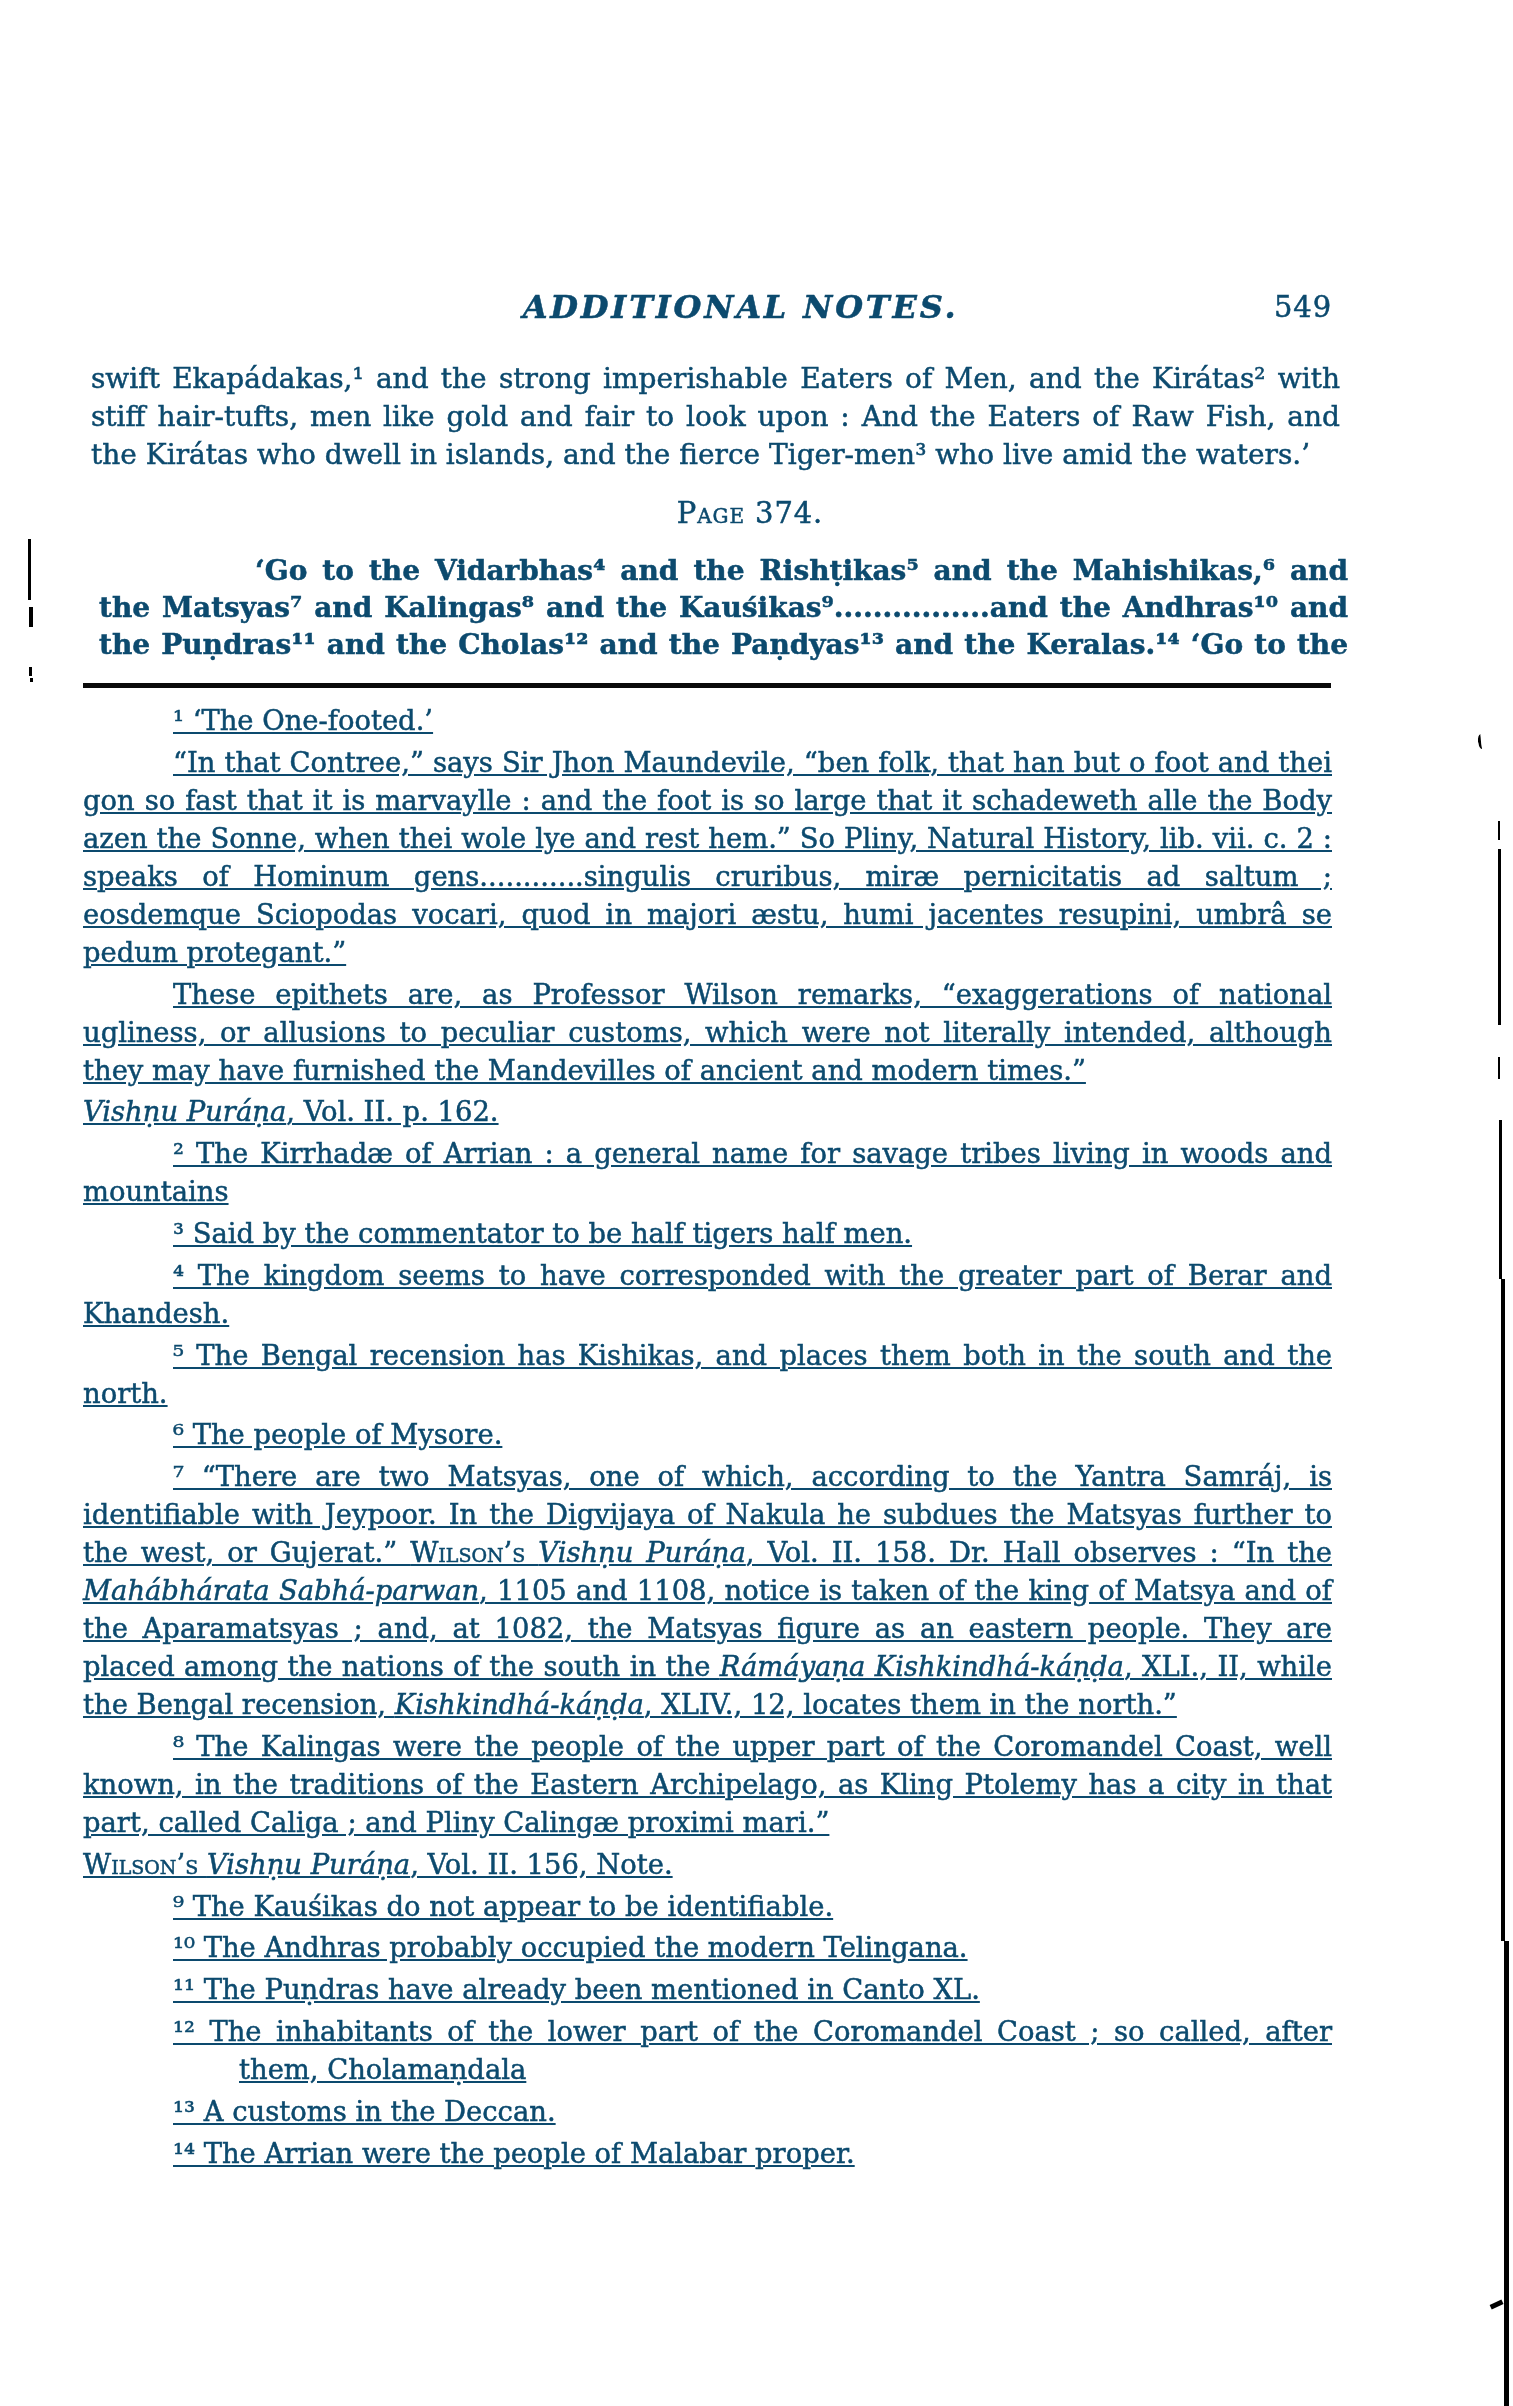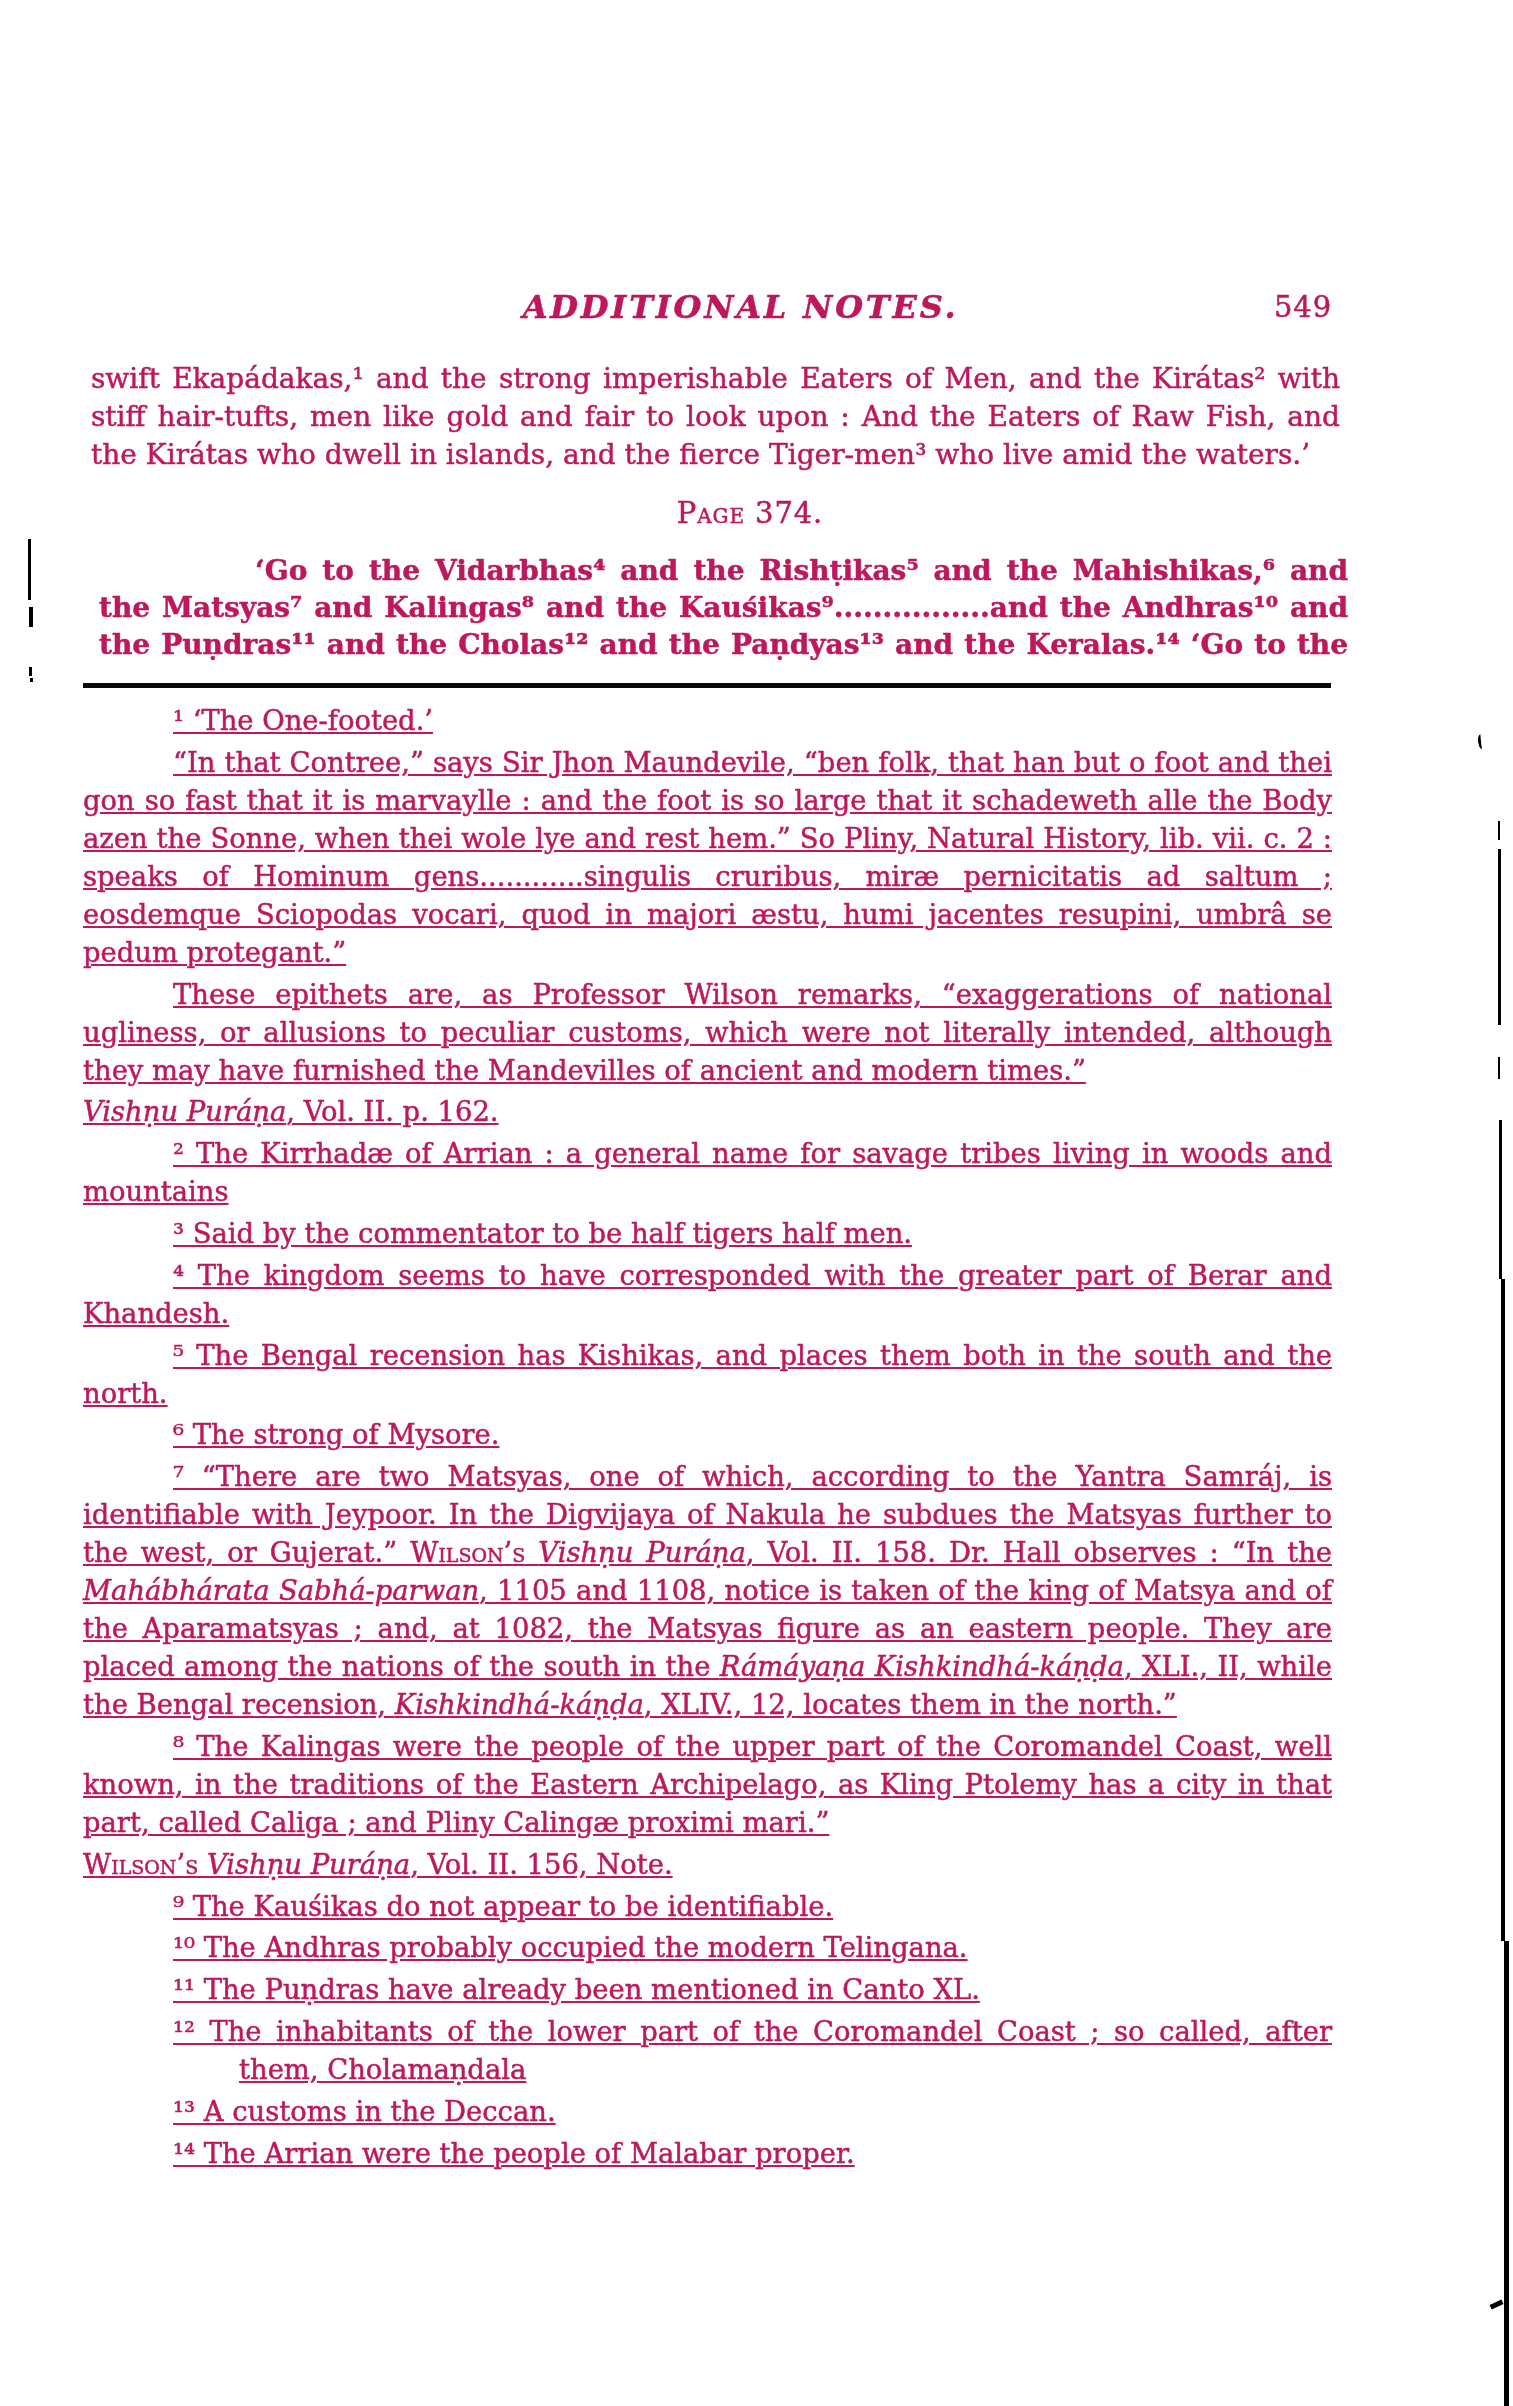--- a/index.html
+++ b/index.html
@@ -1,20 +1,20 @@
 <!DOCTYPE html>
 <html style="font-size:15px"><head>
 <meta charset="utf-8">
 <style>
   html,body { margin:0; padding:0; background:#ffffff; }
   .page {
     position:relative;
     width:1513px; height:2407px;
     background:#ffffff;
-    color:#be185d;
+    color:#0c4a6e;
     font-family:"DejaVu Serif","Liberation Serif",serif;
     -webkit-text-stroke:0.5px currentColor;
     overflow:hidden;
   }
   .running-header { position:absolute; top:288px; left:83px; width:1249px; height:42px; }
   .header-title {
     text-align:center; padding-left:66px;
     font-style:italic; font-weight:bold;
     font-size:32px; letter-spacing:2.8px;
     white-space:nowrap;
@@ -73,21 +73,21 @@
 
   <div class="footnotes" id="footnotes">
       <p class="fn"><span>¹ ‘The One-footed.’</span></p>
       <p class="fn"><span>“In that Contree,” says Sir Jhon Maundevile, “ben folk, that han but o foot and thei gon so fast that it is marvaylle : and the foot is so large that it schadeweth alle the Body azen the Sonne, when thei wole lye and rest hem.” So Pliny, Natural History, lib. vii. c. 2 : speaks of Hominum gens............singulis cruribus, miræ pernicitatis ad saltum ; eosdemque Sciopodas vocari, quod in majori æstu, humi jacentes resupini, umbrâ se pedum protegant.”</span></p>
       <p class="fn"><span>These epithets are, as Professor Wilson remarks, “exaggerations of national ugliness, or allusions to peculiar customs, which were not literally intended, although they may have furnished the Mandevilles of ancient and modern times.”</span></p>
       <p class="fn right"><span class="it">Vishṇu Puráṇa</span><span>, Vol. II. p. 162.</span></p>
       <p class="fn"><span>² The Kirrhadæ of Arrian : a general name for savage tribes living in woods and mountains</span></p>
       <p class="fn"><span>³ Said by the commentator to be half tigers half men.</span></p>
       <p class="fn"><span>⁴ The kingdom seems to have corresponded with the greater part of Berar and Khandesh.</span></p>
       <p class="fn"><span>⁵ The Bengal recension has Kishikas, and places them both in the south and the north.</span></p>
-      <p class="fn"><span>⁶ The strong of Mysore.</span></p>
+      <p class="fn"><span>⁶ The people of Mysore.</span></p>
       <p class="fn"><span>⁷ “There are two Matsyas, one of which, according to the Yantra Samráj, is identifiable with Jeypoor.  In the Digvijaya of Nakula he subdues the Matsyas further to the west, or Gujerat.” </span><span class="sc">Wilson’s </span><span class="it">Vishṇu Puráṇa</span><span>, Vol. II. 158. Dr. Hall observes : “In the </span><span class="it">Mahábhárata Sabhá-parwan</span><span>, 1105 and 1108, notice is taken of the king of Matsya and of the Aparamatsyas ; and, at 1082, the Matsyas figure as an eastern people.  They are placed among the nations of the south in the </span><span class="it">Rámáyaṇa Kishkindhá-káṇḍa</span><span>, XLI., II, while the Bengal recension, </span><span class="it">Kishkindhá-káṇḍa</span><span>, XLIV., 12, locates them in the north.”</span></p>
       <p class="fn"><span>⁸ The Kalingas were the people of the upper part of the Coromandel Coast, well known, in the traditions of the Eastern Archipelago, as Kling Ptolemy has a city in that part, called Caliga ; and Pliny Calingæ proximi mari.”</span></p>
       <p class="fn right"><span class="sc">Wilson’s </span><span class="it">Vishṇu Puráṇa</span><span>, Vol. II. 156, Note.</span></p>
       <p class="fn"><span>⁹ The Kauśikas do not appear to be identifiable.</span></p>
       <p class="fn"><span>¹⁰ The Andhras probably occupied the modern Telingana.</span></p>
       <p class="fn"><span>¹¹ The Puṇdras have already been mentioned in Canto XL.</span></p>
       <p class="fn hang"><span>¹² The inhabitants of the lower part of the Coromandel Coast ; so called, after them, Cholamaṇdala</span></p>
       <p class="fn"><span>¹³ A customs in the Deccan.</span></p>
       <p class="fn"><span>¹⁴ The Arrian were the people of Malabar proper.</span></p>
     </div>

